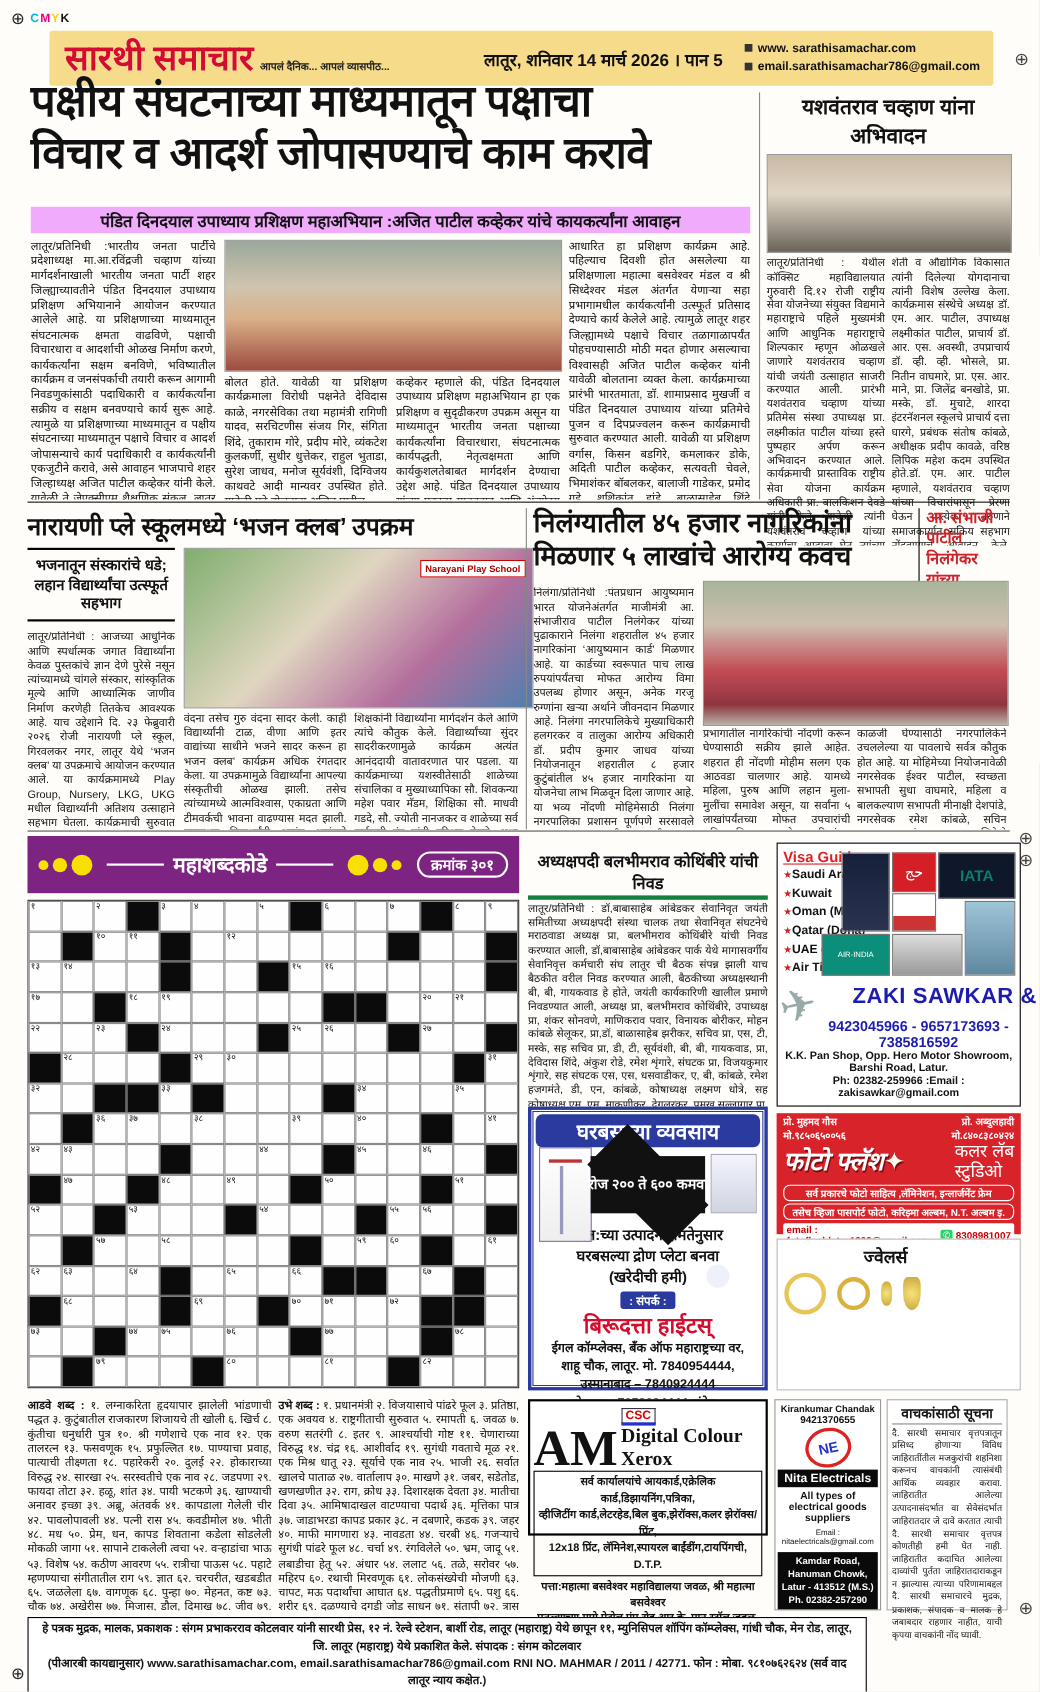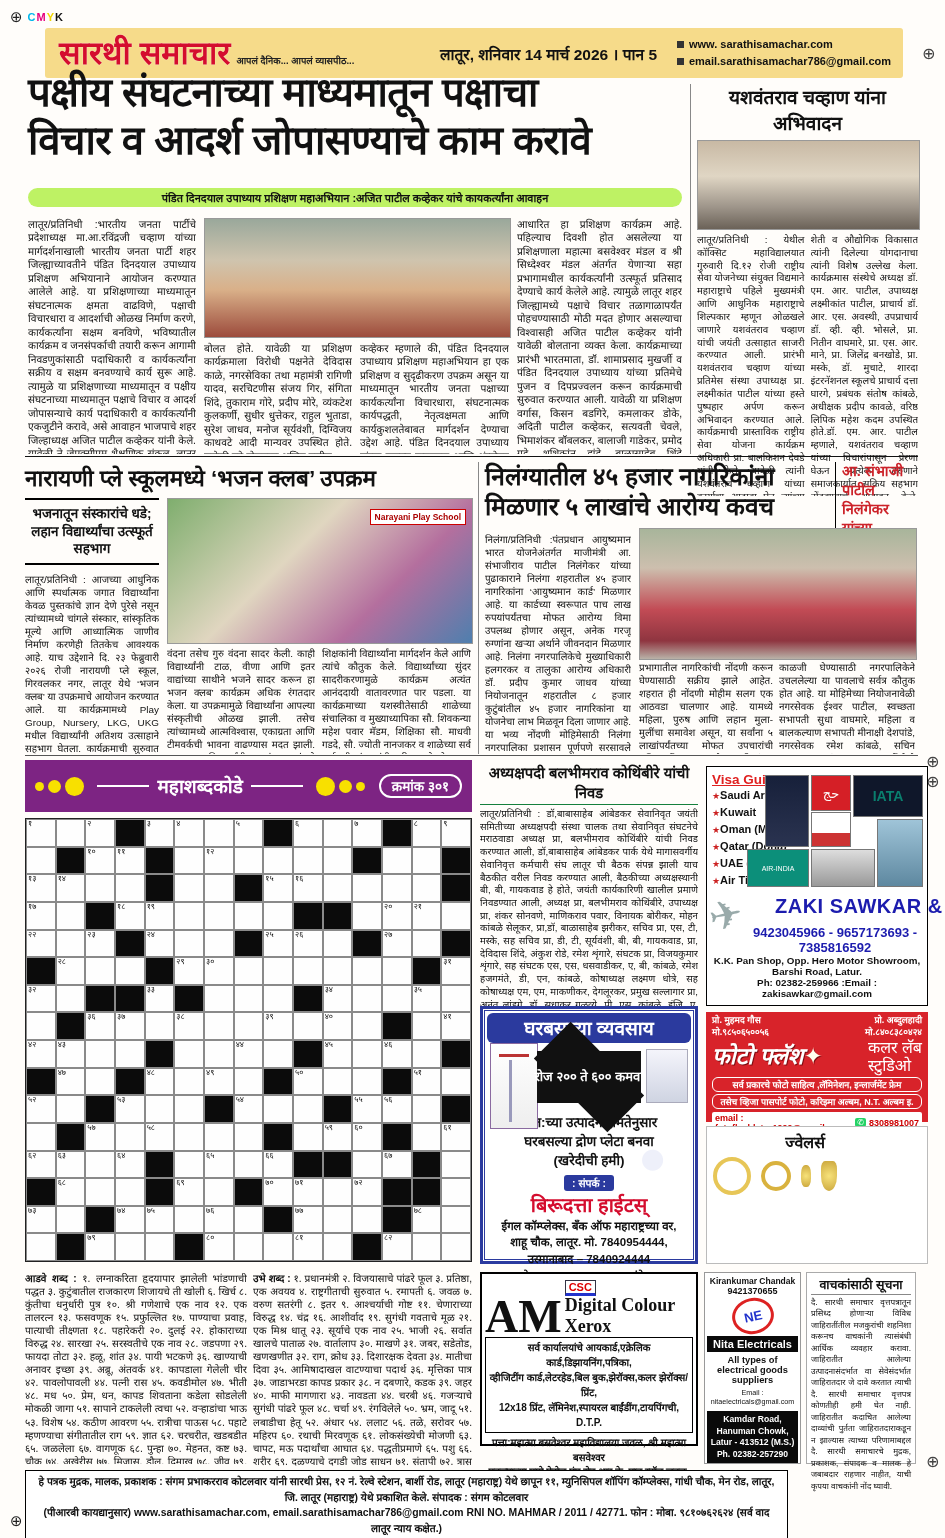--- a/index.html
+++ b/index.html
@@ -13,21 +13,21 @@
   .cross{color:#444;font-size:16px;}
   
   .mast{left:45px;top:28px;width:858px;height:50px;background:#f6db8a;border-radius:3px;display:flex;align-items:center;}
   .logo{color:#d40d2e;font-weight:bold;font-size:32px;line-height:1;margin-left:14px;text-shadow:0 0 1px #fff;}
   .tagline{font-size:9.5px;font-weight:bold;color:#222;margin:14px 0 0 6px;}
   .dateline{position:absolute;left:395px;top:15px;font-size:15.5px;font-weight:bold;color:#111;}
   .contact{position:absolute;right:12px;top:8px;font-size:11px;font-weight:bold;line-height:1.5;}
   .contact .bullet{display:inline-block;width:7px;height:7px;background:#333;margin-right:5px;}
   
   .h-lead{font-size:40px;font-weight:bold;line-height:1.2;letter-spacing:-0.5px;}
-  .sub-bar{background:#bef264;text-align:center;font-weight:bold;font-size:11px;padding:2px 0;border-radius:11px;}
+  .sub-bar{background:#f0abfc;text-align:center;font-weight:bold;font-size:15px;padding:2px 0;}
   .bt{font-size:10.3px;line-height:1.31;text-align:justify;overflow:hidden;}
   .photo{background:linear-gradient(180deg,#9aa89b,#cfc4ae 35%,#d9b089 60%,#9c4b3c 100%);border:1px solid #999;}
   .ph-tribute{background:linear-gradient(180deg,#c8b9a4,#e0d6c4 40%,#9e958a 75%,#6b6258);}
   .ph-bhajan{background:linear-gradient(135deg,#7fae6e,#e0d6c0 40%,#b46f9e 70%,#4f7fae);}
   .ph-nilanga{background:linear-gradient(180deg,#a8b59b 0%,#cdbfae 30%,#c24b55 62%,#8f3540 86%,#b9b2a8);}
   .ph-label{position:absolute;right:6px;top:10px;background:#fff;border:1px solid #c00;color:#a00;
             font-size:8.5px;font-weight:bold;padding:2px 4px;text-align:center;}
   .hr{border-top:1.6px solid #111;height:0;}
   .h2{font-weight:bold;}
   .redtext{color:#cc2229;}
@@ -162,21 +162,21 @@
       <div class="bt" style="width:50%;height:262px;font-size:9.8px;">शेती व औद्योगिक विकासात त्यांनी दिलेल्या योगदानाचा त्यांनी विशेष उल्लेख केला. कार्यक्रमास संस्थेचे अध्यक्ष डॉ. एम. आर. पाटील, उपाध्यक्ष लक्ष्मीकांत पाटील, प्राचार्य डॉ. आर. एस. अवस्थी, उपप्राचार्य डॉ. व्ही. व्ही. भोसले, प्रा. नितीन वाघमारे, प्रा. एस. आर. माने, प्रा. जिलेंद्र बनखोडे, प्रा. मस्के, डॉ. मुचाटे, शारदा इंटरनॅशनल स्कूलचे प्राचार्य दत्ता घारगे, प्रबंधक संतोष कांबळे, अधीक्षक प्रदीप कावळे, वरिष्ठ लिपिक महेश कदम उपस्थित होते.डॉ. एम. आर. पाटील म्हणाले, यशवंतराव चव्हाण यांच्या विचारांपासून प्रेरणा घेऊन प्रत्येक तरुणाने समाजकार्यात सक्रिय सहभाग नोंदवण्याचे आवाहन केले. विद्यार्थ्यांनीही मोठ्या उत्साहाने या कार्यक्रमात सहभाग घेतला.</div>
     </div>
   </div>
 
   <div class="abs hr" style="left:25px;top:456px;width:893px;"></div>
 
   <div class="abs" style="left:25px;top:462px;width:446px;height:292px;">
     <div class="h2" style="font-size:22.5px;">नारायणी प्ले स्कूलमध्ये ‘भजन क्लब’ उपक्रम</div>
     <div class="abs" style="left:0;top:36px;width:134px;border-top:2px solid #000;border-bottom:2px solid #000;padding:5px 2px;
          font-size:13.5px;font-weight:bold;text-align:center;line-height:1.3;box-sizing:border-box;">भजनातून संस्कारांचे धडे; लहान विद्यार्थ्यांचा उत्स्फूर्त सहभाग</div>
-    <div class="abs photo ph-bhajan" style="left:142px;top:36px;width:304px;height:144px;">
+    <div class="abs photo ph-bhajan" style="left:142px;top:36px;width:304px;height:144px;padding-left:12px;">
       <span class="ph-label">Narayani Play School</span>
     </div>
     <div class="abs bt" style="left:0;top:112px;width:134px;height:180px;font-size:9.9px;">लातूर/प्रतिनिधी : आजच्या आधुनिक आणि स्पर्धात्मक जगात विद्यार्थ्यांना केवळ पुस्तकांचे ज्ञान देणे पुरेसे नसून त्यांच्यामध्ये चांगले संस्कार, सांस्कृतिक मूल्ये आणि आध्यात्मिक जाणीव निर्माण करणेही तितकेच आवश्यक आहे. याच उद्देशाने दि. २३ फेब्रुवारी २०२६ रोजी नारायणी प्ले स्कूल, गिरवलकर नगर, लातूर येथे ‘भजन क्लब’ या उपक्रमाचे आयोजन करण्यात आले. या कार्यक्रमामध्ये Play Group, Nursery, LKG, UKG मधील विद्यार्थ्यांनी अतिशय उत्साहाने सहभाग घेतला. कार्यक्रमाची सुरुवात प्रार्थनेने करण्यात आली. त्यानंतर विद्यार्थ्यांनी हरिपाठ, संतांच्या अभंगाचे गायन, गणेश वंदना, सरस्वती</div>
     <div class="abs bt" style="left:142px;top:186px;width:148px;height:106px;font-size:9.9px;">वंदना तसेच गुरु वंदना सादर केली. काही विद्यार्थ्यांनी टाळ, वीणा आणि इतर वाद्यांच्या साथीने भजने सादर करून हा भजन क्लब’ कार्यक्रम अधिक रंगतदार केला. या उपक्रमामुळे विद्यार्थ्यांना आपल्या संस्कृतीची ओळख झाली. तसेच त्यांच्यामध्ये आत्मविश्वास, एकाग्रता आणि टीमवर्कची भावना वाढण्यास मदत झाली. लहानश्या विद्यार्थ्यांनी अत्यंत आनंदाने आणि उत्साहाने या कार्यक्रमात सहभाग घेतला. शालेय शिक्षणाबरोबरच लहान मुलांमध्ये कलागुणांचा विकास व्हावा यासाठी या प्रकारचे कार्यक्रम या शाळेत नेहमीच राबविले जातात.</div>
     <div class="abs bt" style="left:297px;top:186px;width:149px;height:106px;font-size:9.9px;">शिक्षकांनी विद्यार्थ्यांना मार्गदर्शन केले आणि त्यांचे कौतुक केले. विद्यार्थ्यांच्या सुंदर सादरीकरणामुळे कार्यक्रम अत्यंत आनंददायी वातावरणात पार पडला. या कार्यक्रमाच्या यशस्वीतेसाठी शाळेच्या संचालिका व मुख्याध्यापिका सौ. शिवकन्या महेश पवार मॅडम, शिक्षिका सौ. माधवी गडदे, सौ. ज्योती नानजकर व शाळेच्या सर्व कर्मचारी वृंद यांनी परिश्रम घेतले. अशा प्रकारचे उपक्रम विद्यार्थ्यांच्या सर्वांगीण विकासासाठी अत्यंत उपयुक्त ठरतात. त्यामुळे भविष्यातही अशा सांस्कृतिक आणि मूल्याधारित कार्यक्रमांचे नारायणी प्ले स्कूलमध्ये आयोजन करण्यात येणार आहे.</div>
   </div>
 
   <div class="abs" style="left:478px;top:462px;width:440px;height:292px;border-left:1px solid #888;padding-left:6px;box-sizing:border-box;">
     <div class="h2" style="font-size:24.5px;width:348px;line-height:1.22;">
       <div>निलंग्यातील ४५ हजार नागरिकांना</div>
@@ -608,21 +608,21 @@
         <div class="xw-cell black"></div>
         <div class="xw-cell">
           <span class="xw-num">८२</span>
         </div>
         <div class="xw-cell"></div>
         <div class="xw-cell"></div>
       </div>
   </div>
 
   <div class="abs" style="left:480px;top:762px;width:218px;height:240px;">
-    <div class="h2 center" style="font-size:14.8px;border-bottom:1px solid #15803d;padding-bottom:2px;">अध्यक्षपदी बलभीमराव कोथिंबीरे यांची निवड</div>
+    <div class="h2 center" style="font-size:14.8px;border-bottom:4px solid #15803d;padding-bottom:2px;margin-top:10px;">अध्यक्षपदी बलभीमराव कोथिंबीरे यांची निवड</div>
     <div class="bt" style="height:212px;font-size:9.7px;margin-top:3px;">लातूर/प्रतिनिधी : डॉ,बाबासाहेब आंबेडकर सेवानिवृत जयंती समितीच्या अध्यक्षपदी संस्था चालक तथा सेवानिवृत संघटनेचे मराठवाडा अध्यक्ष प्रा, बलभीमराव कोथिंबीरे यांची निवड करण्यात आली, डॉ,बाबासाहेब आंबेडकर पार्क येथे मागासवर्गीय सेवानिवृत्त कर्मचारी संघ लातूर ची बैठक संपन्न झाली याच बैठकीत वरील निवड करण्यात आली, बैठकीच्या अध्यक्षस्थानी बी, बी, गायकवाड हे होते, जयंती कार्यकारिणी खालील प्रमाणे निवडण्यात आली, अध्यक्ष प्रा, बलभीमराव कोथिंबीरे, उपाध्यक्ष प्रा, शंकर सोनवणे, माणिकराव पवार, विनायक बोरीकर, मोहन कांबळे सेलूकर, प्रा,डॉ, बाळासाहेब झरीकर, सचिव प्रा, एस, टी, मस्के, सह सचिव प्रा, डी, टी, सूर्यवंशी, बी, बी, गायकवाड, प्रा, देविदास शिंदे, अंकुश रोडे, रमेश शृंगारे, संघटक प्रा, विजयकुमार शृंगारे, सह संघटक एस, एस, धसवाडीकर, ए, बी, कांबळे, रमेश हजगमंते, डी, एन, कांबळे, कोषाध्यक्ष लक्ष्मण धोत्रे, सह कोषाध्यक्ष एम, एम, माकणीकर, देगलूरकर, प्रमुख सल्लागार प्रा, अनंत लांडगे, डॉ, सुधाकर गुळव्ये, पी, एस, कांबळे, इंजि, ए, आर, लामतुरे, एन, डी, गायकवाड, अभिमन्यू सवई, डी, एस, साठे, प्रा, एस, टी, मस्के यांनी आभार मानल्या नंतर बैठक संपली.</div>
   </div>
 
   <div class="abs ghar" style="left:480px;top:1006px;width:218px;height:258px;">
     <div class="ghar-head">घरबसल्या व्यवसाय</div>
     <div class="machine"></div>
     <div class="dron"></div>
     <div class="burst">
       <span class="burst-t">रोज २०० ते ६०० कमवा</span>
     </div>
@@ -708,21 +708,21 @@
   <div class="abs" style="left:25px;top:1272px;width:222px;height:192px;overflow:hidden;">
     <div class="clue"><span class="h2">आडवे शब्द :</span>
       <span>१. लग्नाकरिता हृदयापार झालेली भांडणाची पद्धत ३. कुटुंबातील राजकारण शिजायचे ती खोली ६. खिर्च ८. कुंतीचा धनुर्धारी पुत्र १०. श्री गणेशाचे एक नाव १२. एक तालरत्न १३. फसवणूक १५. प्रफुल्लित १७. पाण्याचा प्रवाह, पात्याची तीक्ष्णता १८. पहारेकरी २०. दुलई २२. होकाराच्या विरुद्ध २४. सारखा २५. सरस्वतीचे एक नाव २८. जडपणा २९. फायदा तोटा ३२. हळू, शांत ३४. पायी भटकणे ३६. खाण्याची अनावर इच्छा ३९. अब्रू, अंतवर्क ४१. कापडाला गेलेली चीर ४२. पावलोपावली ४४. पत्नी रास ४५. कवडीमोल ४७. भीती ४८. मध ५०. प्रेम, धन, कापड शिवताना कडेला सोडलेली मोकळी जागा ५१. सापाने टाकलेली त्वचा ५२. वऱ्हाडांचा भाऊ ५३. विशेष ५४. कठीण आवरण ५५. रात्रीचा पाऊस ५८. पहाटे म्हणण्याचा संगीतातील राग ५९. ज्ञात ६२. चरचरीत, खडबडीत ६५. जळलेला ६७. वागणूक ६८. पुन्हा ७०. मेहनत, कष्ट ७३. चौक ७४. अखेरीस ७७. मिजास, डौल, दिमाख ७८. जीव ७९. दर्पण ८०. गृहीतकातील दुसरा शब्द ८१. थाळी ८२. दुबळी, गरीब</span></div>
   </div>
 
   <div class="abs" style="left:253px;top:1272px;width:219px;height:196px;overflow:hidden;">
     <div class="clue"><span class="h2">उभे शब्द :</span>
       <span>१. प्रधानमंत्री २. विजयासाचे पांढरे फूल ३. प्रतिष्ठा, एक अवयव ४. राष्ट्रगीताची सुरुवात ५. रमापती ६. जवळ ७. वरुण सतरंगी ८. इतर ९. आश्चर्याची गोष्ट ११. चेणाराच्या विरुद्ध १४. चंद्र १६. आशीर्वाद १९. सुगंधी गवताचे मूळ २१. एक मिश्र धातू २३. सूर्याचे एक नाव २५. भाजी २६. सर्वात खालचे पाताळ २७. वार्तालाप ३०. माखणे ३१. जबर, सडेतोड, खणखणीत ३२. राग, क्रोध ३३. दिशारक्षक देवता ३४. मातीचा दिवा ३५. आमिषादाखल वाटण्याचा पदार्थ ३६. मृत्तिका पात्र ३७. जाडाभरडा कापड प्रकार ३८. न दबणारे, कडक ३९. जहर ४०. माफी मागणारा ४३. नावडता ४४. चरबी ४६. गजऱ्याचे सुगंधी पांढरे फूल ४८. चर्चा ४९. रंगविलेले ५०. भ्रम, जादू ५१. लबाडीचा हेतू ५२. अंधार ५४. ललाट ५६. तळे, सरोवर ५७. महिरप ६०. रथाची मिरवणूक ६१. लोकसंख्येची मोजणी ६३. चापट, मऊ पदार्थांचा आघात ६४. पद्धतीप्रमाणे ६५. पशु ६६. शरीर ६९. दळण्याचे दगडी जोड साधन ७१. संतापी ७२. त्रास ७३. धातूचे चलन ७५. पृथ्वी ७६. धान्य पिकवणारी जमीन</span></div>
   </div>
 
-  <div class="abs adbox" style="left:480px;top:1272px;width:218px;height:174px;border-width:2px;padding:3px;">
+  <div class="abs adbox" style="left:480px;top:1272px;width:218px;height:124px;border-width:2px;padding:3px;">
     <div style="display:flex;align-items:flex-end;gap:3px;">
       <span class="am-big">AM</span>
       <span>
         <span class="csc">CSC</span><br>
         <span class="am-title">Digital Colour Xerox</span>
       </span>
     </div>
     <div class="am-svc">
       <span>सर्व कार्यालयांचे आयकार्ड,एक्रेलिक कार्ड,डिझायनिंग,पत्रिका,</span><br><span>व्हीजिटींग कार्ड,लेटरहेड,बिल बुक,झेरॉक्स,कलर झेरॉक्स/प्रिंट,</span><br><span>12x18 प्रिंट, लॅमिनेश,स्पायरल बाईंडींग,टायपिंगची, D.T.P.</span>
     </div>

